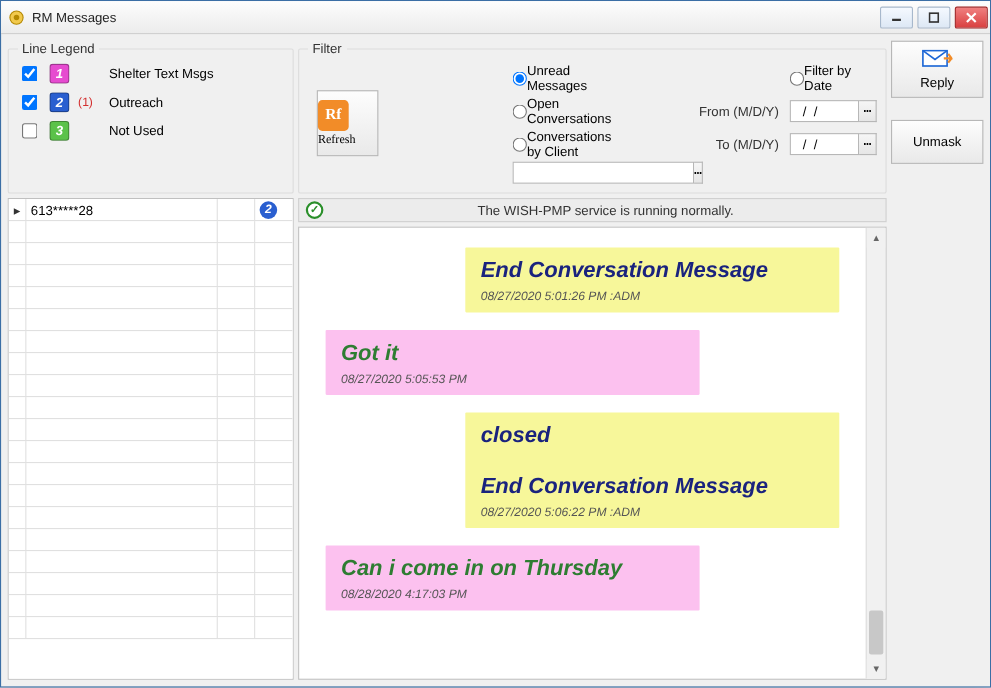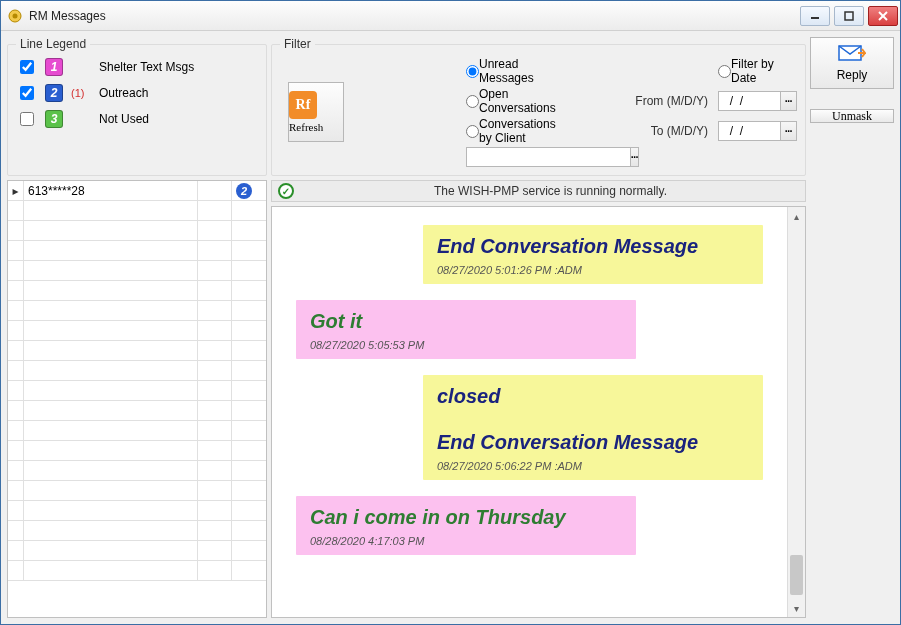--- a/index.html
+++ b/index.html
@@ -216,21 +216,21 @@
 
   
   .side-btn {
     height: 52px;
     border: 1px solid #b7b7b7;
     background: linear-gradient(#fdfdfd,#e9e9e9);
     display: flex; flex-direction: column; align-items: center; justify-content: center;
     gap: 2px; font-size: 12px;
     cursor: default;
   }
-  .side-btn.small { height: 14px; flex-direction: row; font-family: Liberation Serif, serif; }
+  .side-btn.small { height: 40px; flex-direction: row; }
 
   
   .grid-header, .grid-row {
     display: grid;
     grid-template-columns: 16px 1fr 34px 34px;
     border-bottom: 1px solid #e0e0e0;
     height: 20px;
     align-items: center;
     font-size: 12px;
   }

